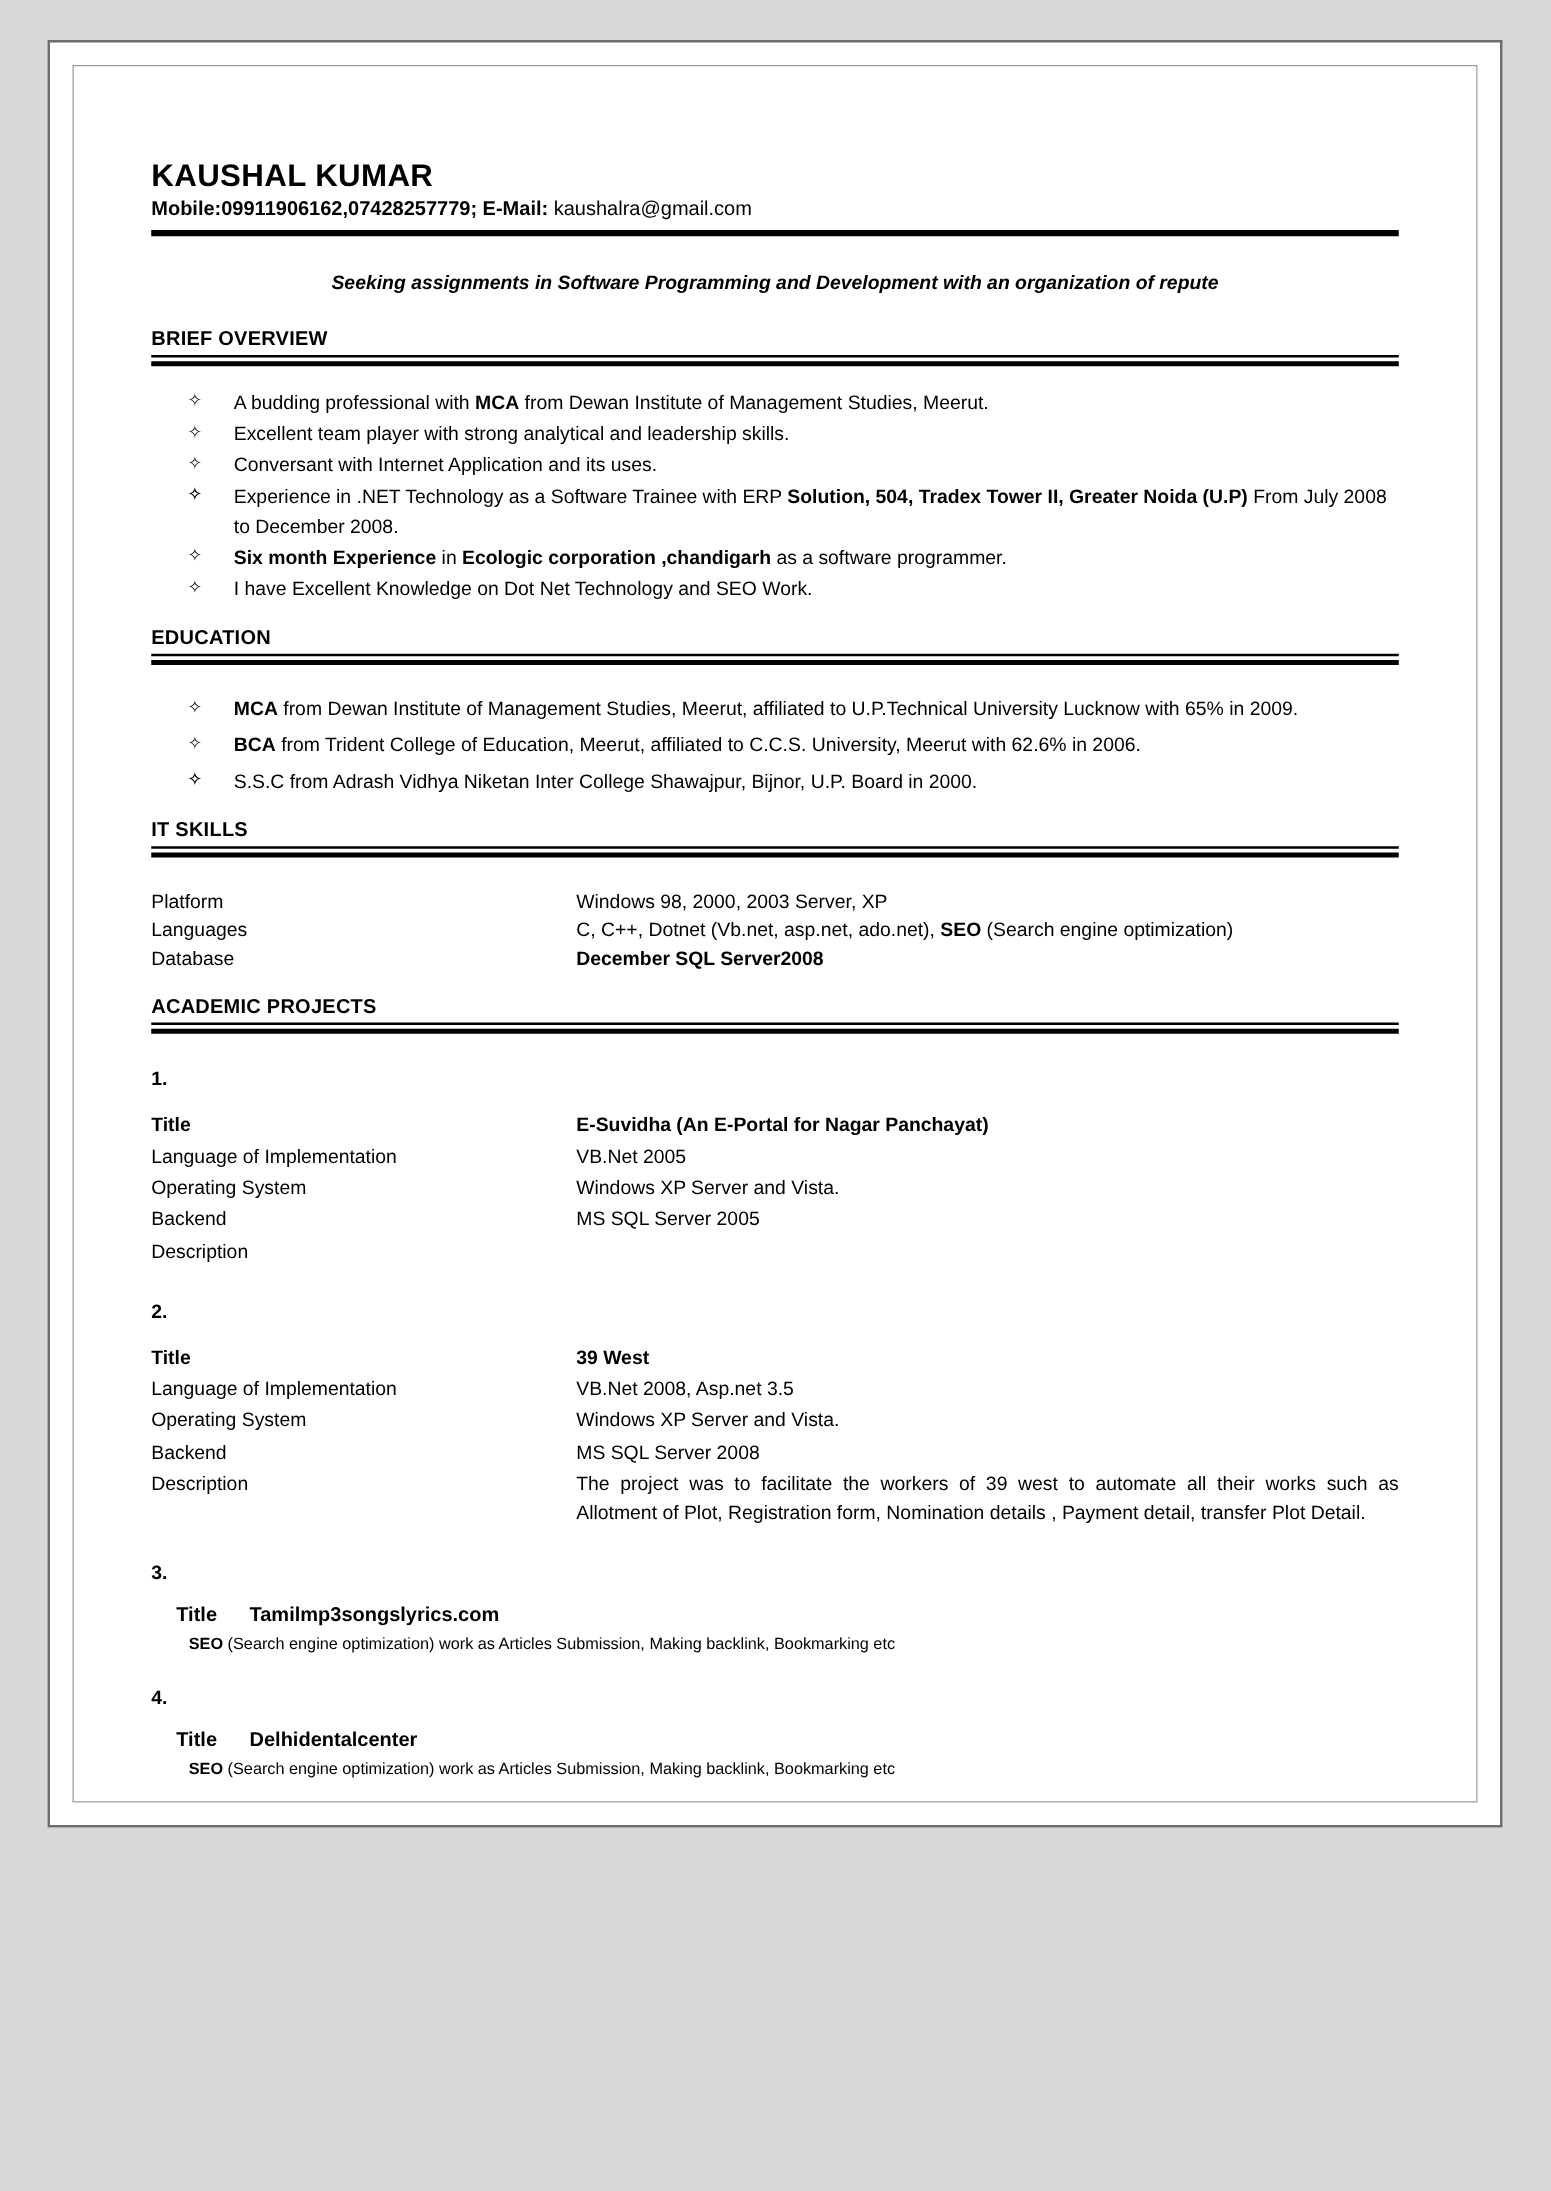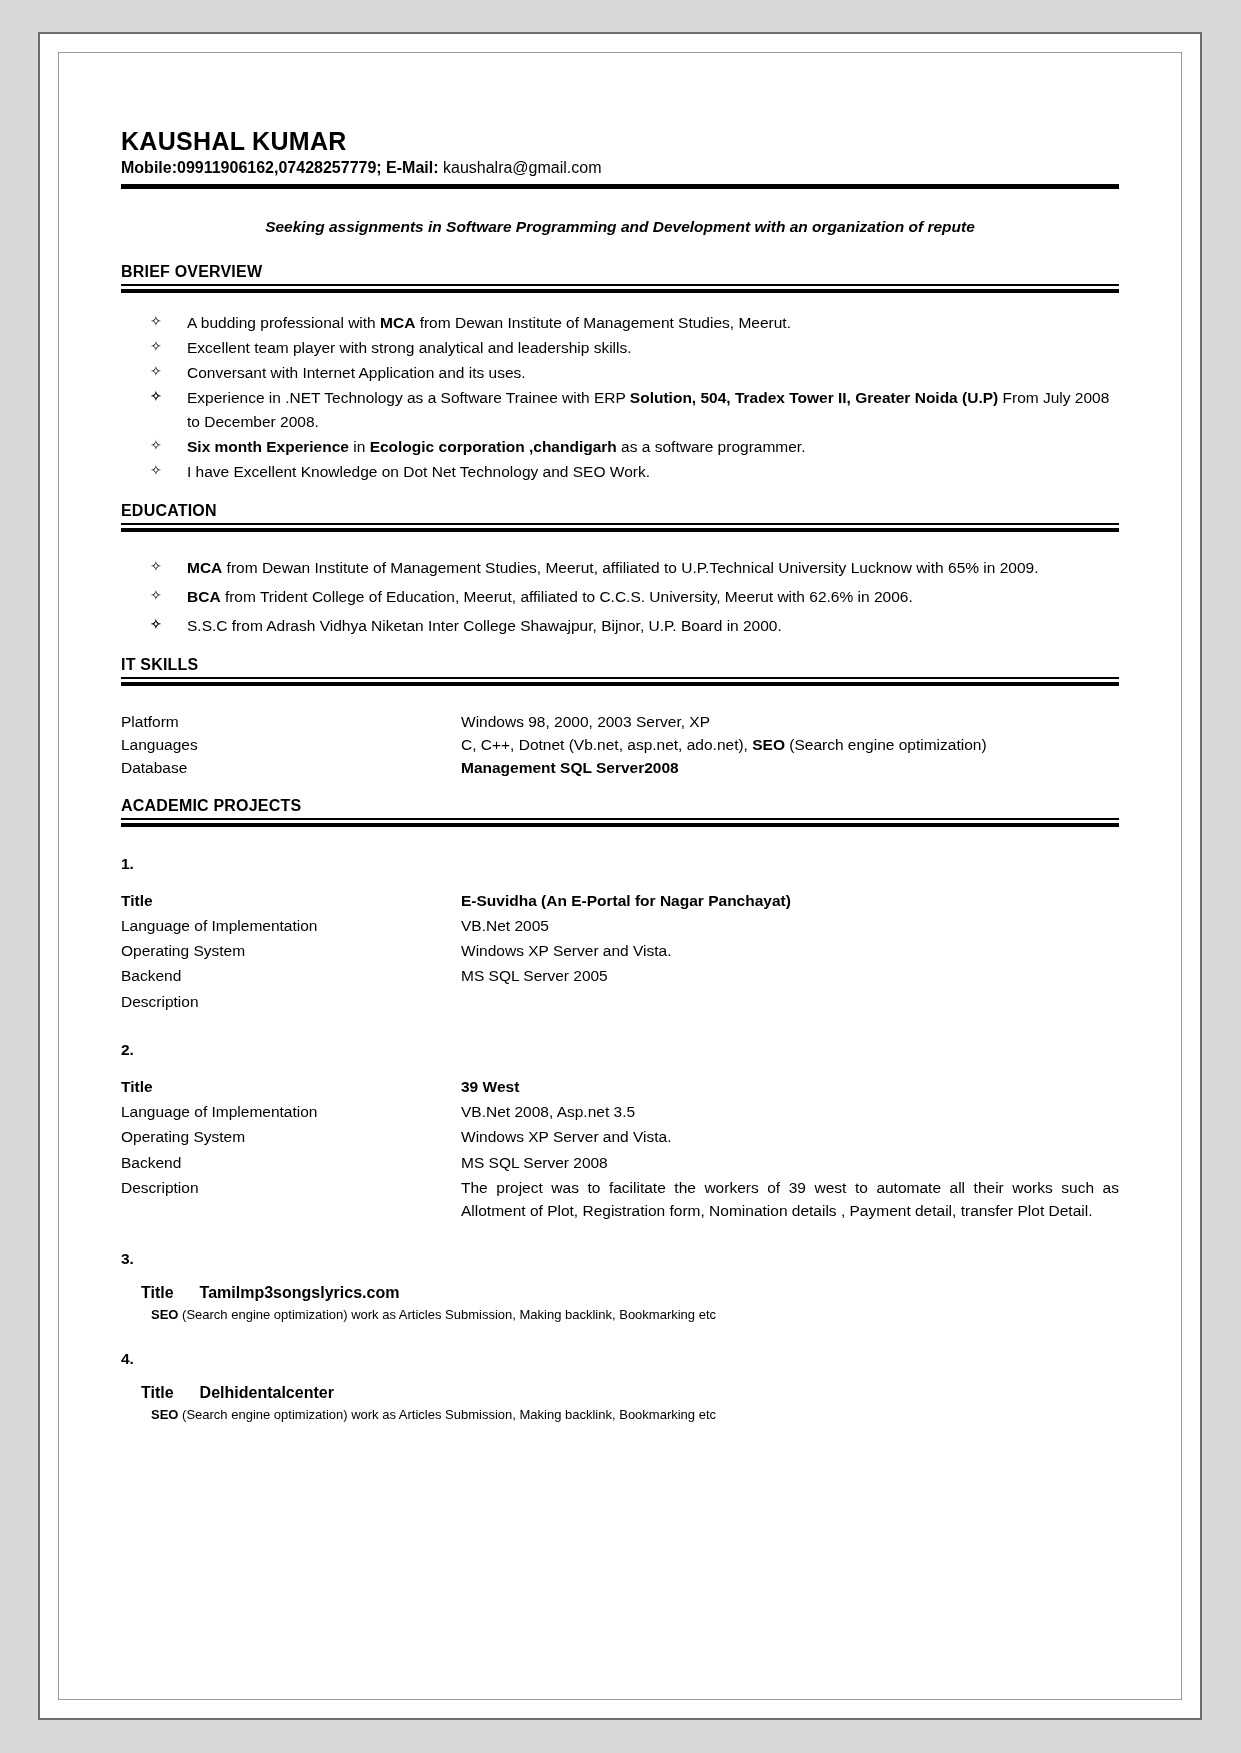--- a/index.html
+++ b/index.html
@@ -11,21 +11,21 @@
     width: 1241px;
     height: 1753px;
     font-family: "Liberation Sans", sans-serif;
     color: #000;
   }
   .page-outer {
     position: absolute;
     left: 38px;
     top: 32px;
     width: 1164px;
-    height: 1688px;
+    height: 1430px;
     background: #ffffff;
     border: 2px solid #6d6d6d;
     box-sizing: border-box;
   }
   .page-inner {
     position: absolute;
     left: 18px;
     top: 18px;
     right: 18px;
     bottom: 18px;
@@ -243,21 +243,21 @@
         <div class="skills-row">
           <div class="k">Platform</div>
           <div class="v">Windows 98, 2000, 2003 Server, XP</div>
         </div>
         <div class="skills-row">
           <div class="k">Languages</div>
           <div class="v"><span> C, C++, Dotnet (Vb.net, asp.net, ado.net), </span><b>SEO</b><span> (Search engine optimization)</span></div>
         </div>
         <div class="skills-row">
           <div class="k">Database</div>
-          <div class="v"><b>Management SQL Server2008</b></div>
+          <div class="v"><b>December SQL Server2008</b></div>
         </div>
       </div>
 
       <div class="section-head">ACADEMIC PROJECTS</div>
       <div class="rule-double"></div>
 
       <div class="proj-num">1.</div>
       <div class="proj-table">
         <div class="proj-row">
           <div class="k b">Title</div>

